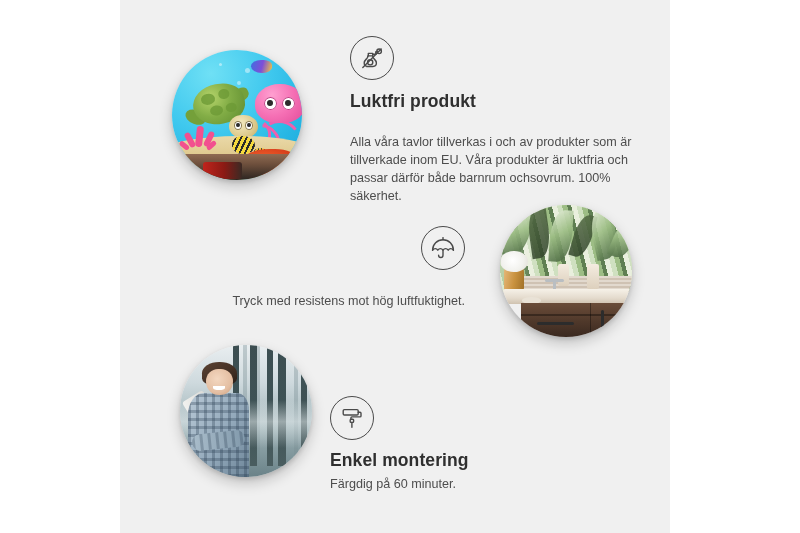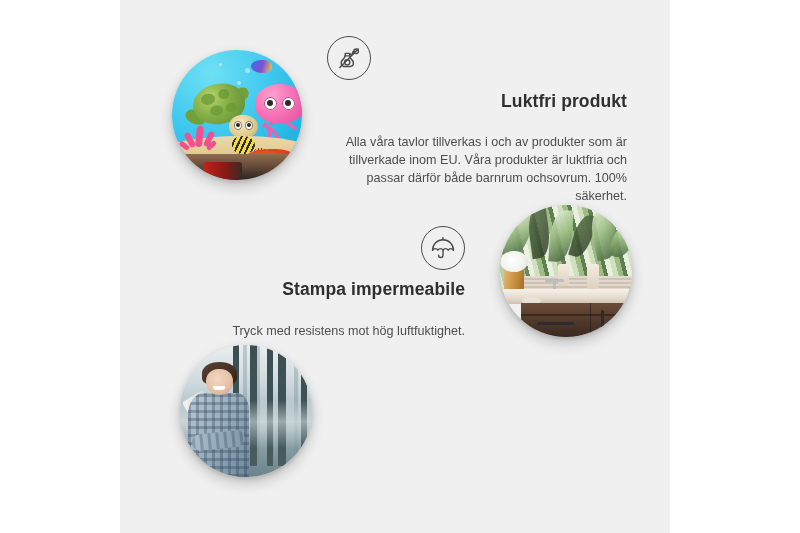--- a/index.html
+++ b/index.html
@@ -329,21 +329,21 @@
     margin: 0;
   }
   .feat-desc {
     font-size: 12.6px;
     line-height: 1.42;
     color: #4d4d4d;
     margin: 0;
   }
 
   
-  #feature-odorless { left: 327px; top: 36px; width: 300px; text-align: right; }
+  #feature-odorless { left: 350px; top: 36px; width: 300px; }
   #feature-odorless .feat-title { margin-top: 11px; }
   #feature-odorless .feat-desc  { margin-top: 22px; }
 
   
   #feature-waterproof { left: 200px; top: 226px; width: 265px; text-align: right; }
   #feature-waterproof .icon-wrap { display: flex; justify-content: flex-end; }
   #feature-waterproof .feat-title { margin-top: 9px; }
   #feature-waterproof .feat-desc  { margin-top: 23px; }
 
   
@@ -482,18 +482,31 @@
     <div class="icon-wrap">
       <div class="icon-circle">
         <svg width="28" height="28" viewBox="0 0 28 28" fill="none" stroke="#4a4a4a" stroke-width="1.4" stroke-linecap="round" stroke-linejoin="round">
           <path d="M3.6 16.2C3.6 10.4 8.2 5.8 14 5.8s10.4 4.6 10.4 10.4"></path>
           <path d="M3.6 16.2c1.5-2.1 3.9-2.1 5.2 0 1.4-2.1 3.8-2.1 5.2 0 1.4-2.1 3.8-2.1 5.2 0 1.3-2.1 3.7-2.1 5.2 0"></path>
           <path d="M14 5.8V3.6"></path>
           <path d="M14 16.2v5.1c0 1.2-1 2.2-2.2 2.2s-2.2-1-2.2-2.2"></path>
         </svg>
       </div>
     </div>
-    <div class="feat-title">Stampa impermeabile</div>
     <div class="feat-desc">Tryck med resistens mot hög luftfuktighet.</div>
   </div>
 
+  <div class="feature" id="feature-assembly">
+    <div class="icon-wrap">
+      <div class="icon-circle">
+        <svg width="28" height="28" viewBox="0 0 28 28" fill="none" stroke="#4a4a4a" stroke-width="1.4" stroke-linecap="round" stroke-linejoin="round">
+          <rect x="5.2" y="5.6" width="15" height="5.4" rx="1.2"></rect>
+          <path d="M20.2 8.3h1.8c.6 0 1 .4 1 1v2.6c0 .6-.4 1-1 1h-8.1c-.6 0-1 .4-1 1v1.3"></path>
+          <rect x="12.2" y="15.2" width="3.4" height="3.2" rx=".8"></rect>
+          <path d="M13.9 18.4v4.8"></path>
+        </svg>
+      </div>
+    </div>
+    <div class="feat-title">Enkel montering</div>
+    <div class="feat-desc">Färgdig på 60 minuter.</div>
+  </div>
 
 </div>
 
 </body></html>

